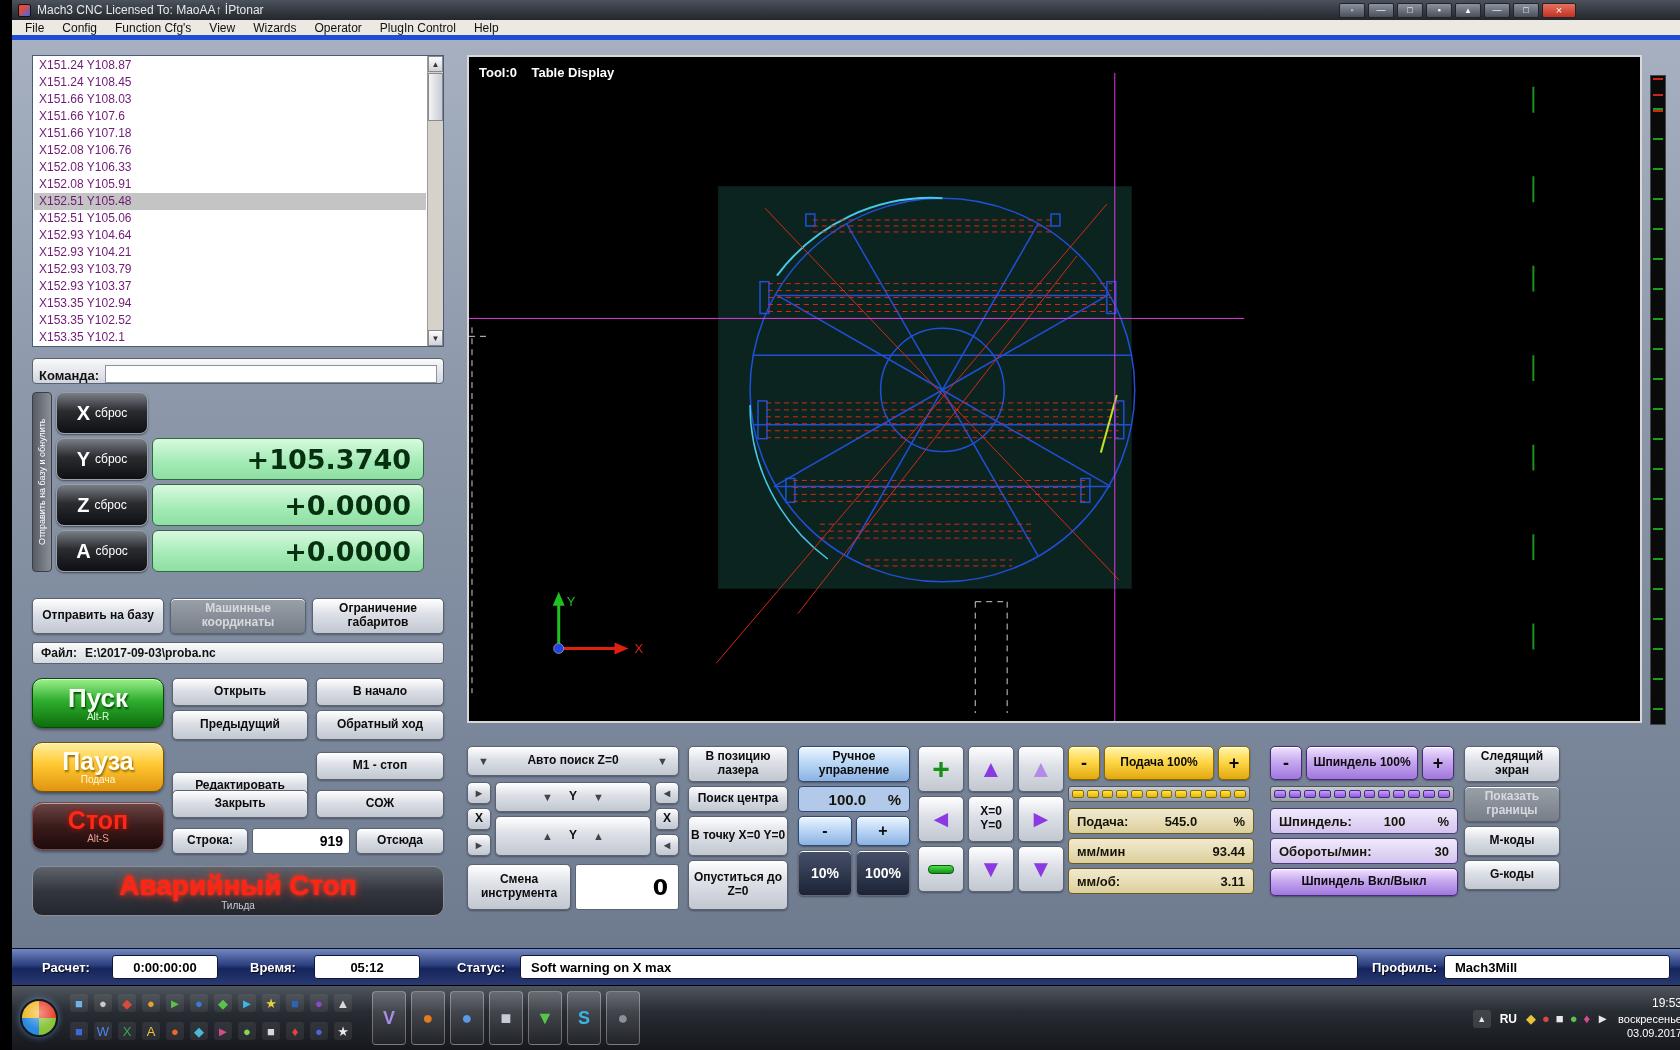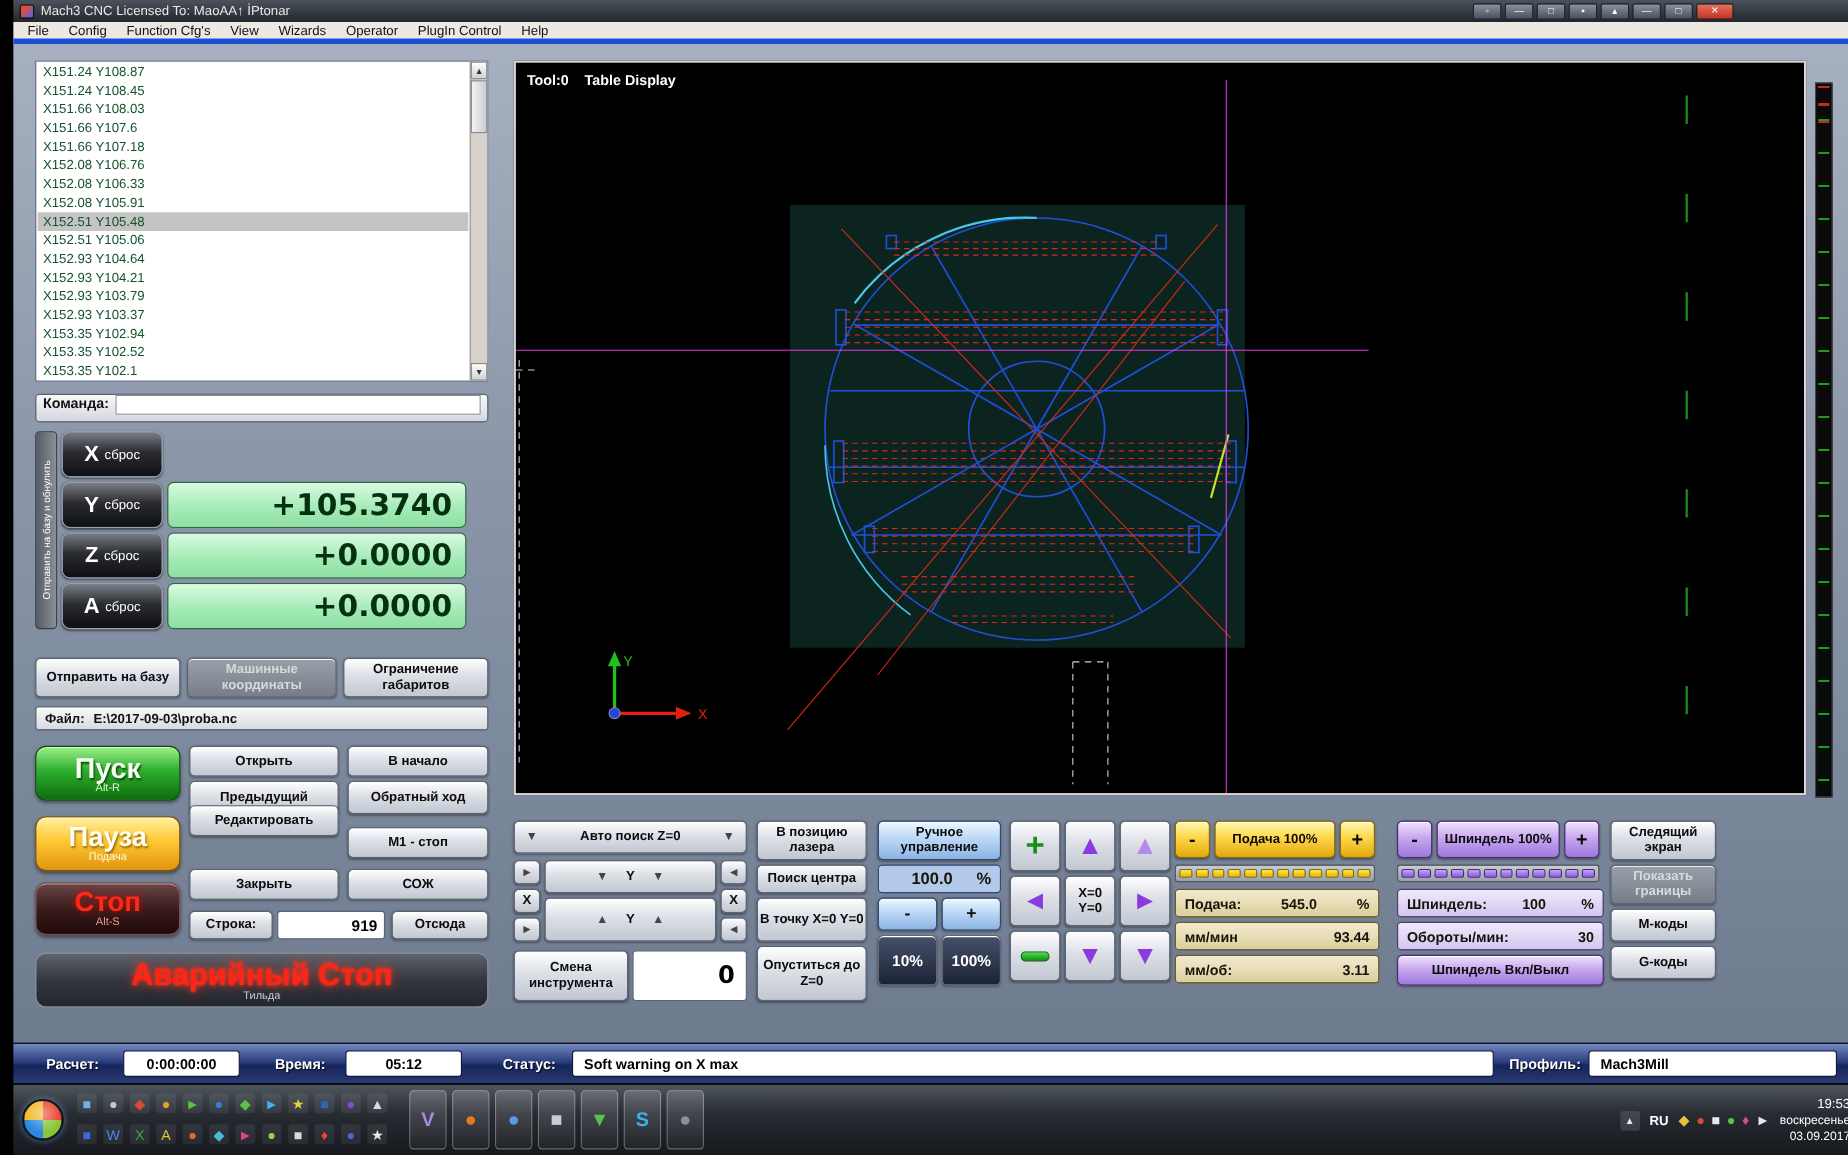--- a/index.html
+++ b/index.html
@@ -21,31 +21,31 @@
     border-bottom:5px solid #1d4ed8; display:flex; align-items:center; padding:0 4px; }
   .menu-item { font-size:12px; color:#111; padding:0 9px; }
 
   
   .main { position:absolute; left:0; top:40px; width:1680px; height:908px;
     background:linear-gradient(180deg,#a6b0c0 0%,#8c98aa 40%,#6e7a8e 100%); }
 
   
   .gcode-panel { position:absolute; left:20px; top:15px; width:412px; height:292px; background:#fff; border:1px solid #4a5a7a; }
   .gcode-lines { position:absolute; top:1px; left:1px; right:17px; bottom:1px; overflow:hidden; }
-  .gcode-line { height:17px; line-height:17px; font-size:12px; padding-left:5px; color:#14532d; white-space:pre; }
+  .gcode-line { height:17px; line-height:17px; font-size:12px; padding-left:5px; color:#701a75; white-space:pre; }
   .gcode-line.selected { background:#c4c4c4; }
   .scrollbar { position:absolute; right:0; top:0; bottom:0; width:16px; background:#d6d2ca; border-left:1px solid #9a9a9a; }
   .sb-arrow { position:absolute; left:0; width:15px; height:16px; background:linear-gradient(#fdfdfd,#cfd2d8);
     border:1px solid #8a8a8a; font-size:8px; color:#333; display:flex; align-items:center; justify-content:center; }
   .sb-thumb { position:absolute; left:0; top:17px; width:15px; height:48px; background:linear-gradient(90deg,#f4f4f4,#c8ccd4); border:1px solid #8a8a8a; }
 
   
   .cmd-bar { position:absolute; left:20px; top:318px; width:412px; height:26px;
     background:linear-gradient(#fafafa,#d2d6de); border:1px solid #5a6372; border-radius:4px;
-    display:flex; align-items:flex-start; gap:6px; padding:0 6px; }
+    display:flex; align-items:flex-end; gap:6px; padding:0 6px; }
   .cmd-bar .lbl { font-size:13px; font-weight:bold; color:#111; }
   .cmd-input { flex:1; height:18px; background:#fff; border:1px solid #8a92a0; font:12px "Liberation Sans",sans-serif; }
 
   
   .dro-chip { position:absolute; left:20px; top:352px; width:20px; height:180px;
     background:linear-gradient(90deg,#8a8f98,#565b64); border:1px solid #3a3e46; border-radius:4px;
     color:#fff; font-size:9px; writing-mode:vertical-rl; transform:rotate(180deg);
     display:flex; align-items:center; justify-content:center; text-align:center; }
   .axis-btn { position:absolute; left:44px; width:92px; height:42px;
     background:linear-gradient(#7a7e86,#2a2c30 45%,#0e0f12); border:1px solid #9aa0aa; border-radius:8px;
@@ -266,21 +266,21 @@
     </div>
     <div class="bigbtn btn-stop">
       <span class="t">Стоп</span>
       <span class="s">Alt-S</span>
     </div>
 
     <div class="btn" style="left:160px;top:638px;width:136px;height:28px">Открыть</div>
     <div class="btn" style="left:304px;top:638px;width:128px;height:28px">В начало</div>
     <div class="btn" style="left:160px;top:670px;width:136px;height:30px">Предыдущий</div>
     <div class="btn" style="left:304px;top:670px;width:128px;height:30px">Обратный ход</div>
-    <div class="btn" style="left:160px;top:692px;width:136px;height:28px">Редактировать</div>
+    <div class="btn" style="left:160px;top:732px;width:136px;height:28px">Редактировать</div>
     <div class="btn" style="left:304px;top:712px;width:128px;height:28px">М1 - стоп</div>
     <div class="btn" style="left:160px;top:750px;width:136px;height:28px">Закрыть</div>
     <div class="btn" style="left:304px;top:750px;width:128px;height:28px">СОЖ</div>
 
     <div class="btn" style="left:160px;top:788px;width:76px;height:26px">Строка:</div>
     <div class="field-white" style="left:240px;top:788px;width:98px;height:26px">919</div>
     <div class="btn" style="left:344px;top:788px;width:88px;height:26px">Отсюда</div>
 
     <div class="btn-estop">
       <span class="t">Аварийный Стоп</span>

